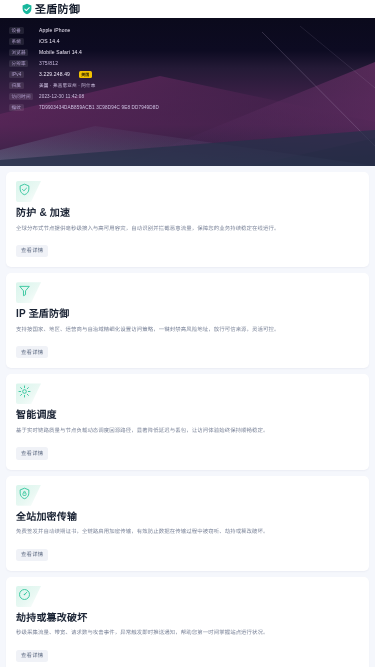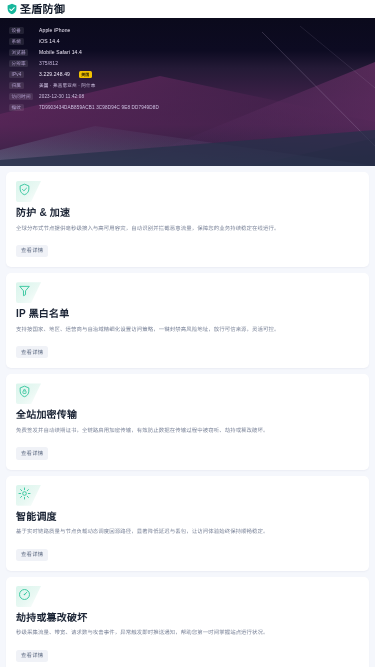--- a/index.html
+++ b/index.html
@@ -17,21 +17,21 @@
     color: #2b3445;
     -webkit-font-smoothing: antialiased;
   }
 
   
   .topbar {
     height: 18px;
     background: #ffffff;
     display: flex;
     align-items: center;
-    padding: 0 6px;
+    padding: 0 21px;
     position: relative;
     z-index: 5;
   }
   .brand {
     display: flex;
     align-items: center;
     gap: 2px;
   }
   .brand-mark {
     width: 12px;
@@ -265,36 +265,22 @@
     <span class="card-cta">查看详情</span>
   </article>
 
   <article class="card">
     <div class="card-icon-wrap">
       <div class="icon-sheen"></div>
       <svg class="icon-glyph" viewBox="0 0 24 24">
         <path d="M3.2 4.4h17.6l-6.9 8.2v7.1l-3.8 1.9v-9z" fill="none" stroke="#34c59d" stroke-width="1.7" stroke-linejoin="round"></path>
       </svg>
     </div>
-    <h3 class="card-title">IP 黑白名单</h3>
+    <h3 class="card-title">IP 圣盾防御</h3>
     <p class="card-desc">支持按国家、地区、运营商与自治域精细化设置访问策略，一键封禁高风险地址，放行可信来源，灵活可控。</p>
-    <span class="card-cta">查看详情</span>
-  </article>
-
-  <article class="card">
-    <div class="card-icon-wrap">
-      <div class="icon-sheen"></div>
-      <svg class="icon-glyph" viewBox="0 0 24 24">
-        <path d="M12 2.2 4 5.4v6c0 5 3.4 8.9 8 10.2 4.6-1.3 8-5.2 8-10.2v-6z" fill="none" stroke="#34c59d" stroke-width="1.7" stroke-linejoin="round"></path>
-        <rect x="9.1" y="11" width="5.8" height="4.6" rx="1" fill="none" stroke="#34c59d" stroke-width="1.5"></rect>
-        <path d="M10.3 11V9.8a1.7 1.7 0 0 1 3.4 0V11" fill="none" stroke="#34c59d" stroke-width="1.5"></path>
-      </svg>
-    </div>
-    <h3 class="card-title">全站加密传输</h3>
-    <p class="card-desc">免费签发并自动续期证书，全链路启用加密传输，有效防止数据在传输过程中被窃听、劫持或篡改破坏。</p>
     <span class="card-cta">查看详情</span>
   </article>
 
   <article class="card">
     <div class="card-icon-wrap">
       <div class="icon-sheen"></div>
       <svg class="icon-glyph" viewBox="0 0 24 24">
         <circle cx="12" cy="12" r="3.4" fill="none" stroke="#34c59d" stroke-width="1.7"></circle>
         <g stroke="#34c59d" stroke-width="1.7" stroke-linecap="round">
           <path d="M12 1.8v3.1M12 19.1v3.1M1.8 12h3.1M19.1 12h3.1"></path>
@@ -304,20 +290,34 @@
     </div>
     <h3 class="card-title">智能调度</h3>
     <p class="card-desc">基于实时链路质量与节点负载动态调度回源路径，显著降低延迟与丢包，让访问体验始终保持顺畅稳定。</p>
     <span class="card-cta">查看详情</span>
   </article>
 
   <article class="card">
     <div class="card-icon-wrap">
       <div class="icon-sheen"></div>
       <svg class="icon-glyph" viewBox="0 0 24 24">
+        <path d="M12 2.2 4 5.4v6c0 5 3.4 8.9 8 10.2 4.6-1.3 8-5.2 8-10.2v-6z" fill="none" stroke="#34c59d" stroke-width="1.7" stroke-linejoin="round"></path>
+        <rect x="9.1" y="11" width="5.8" height="4.6" rx="1" fill="none" stroke="#34c59d" stroke-width="1.5"></rect>
+        <path d="M10.3 11V9.8a1.7 1.7 0 0 1 3.4 0V11" fill="none" stroke="#34c59d" stroke-width="1.5"></path>
+      </svg>
+    </div>
+    <h3 class="card-title">全站加密传输</h3>
+    <p class="card-desc">免费签发并自动续期证书，全链路启用加密传输，有效防止数据在传输过程中被窃听、劫持或篡改破坏。</p>
+    <span class="card-cta">查看详情</span>
+  </article>
+
+  <article class="card">
+    <div class="card-icon-wrap">
+      <div class="icon-sheen"></div>
+      <svg class="icon-glyph" viewBox="0 0 24 24">
         <circle cx="12" cy="12" r="9.2" fill="none" stroke="#34c59d" stroke-width="1.7"></circle>
         <path d="M12 12 L16.4 7.9" fill="none" stroke="#34c59d" stroke-width="1.7" stroke-linecap="round"></path>
         <circle cx="12" cy="12" r="1.5" fill="#34c59d"></circle>
       </svg>
     </div>
     <h3 class="card-title">劫持或篡改破坏</h3>
     <p class="card-desc">秒级采集流量、带宽、请求数与攻击事件，异常触发即时推送通知，帮助您第一时间掌握站点运行状况。</p>
     <span class="card-cta">查看详情</span>
   </article>
 

